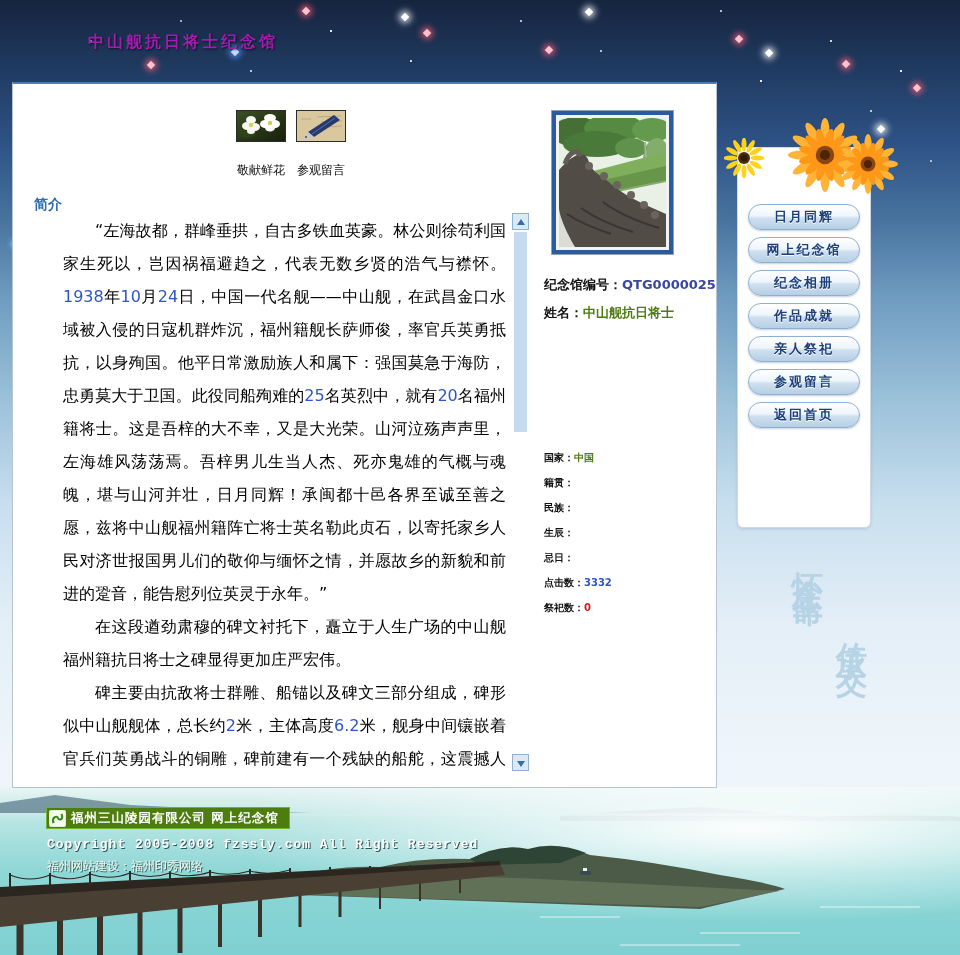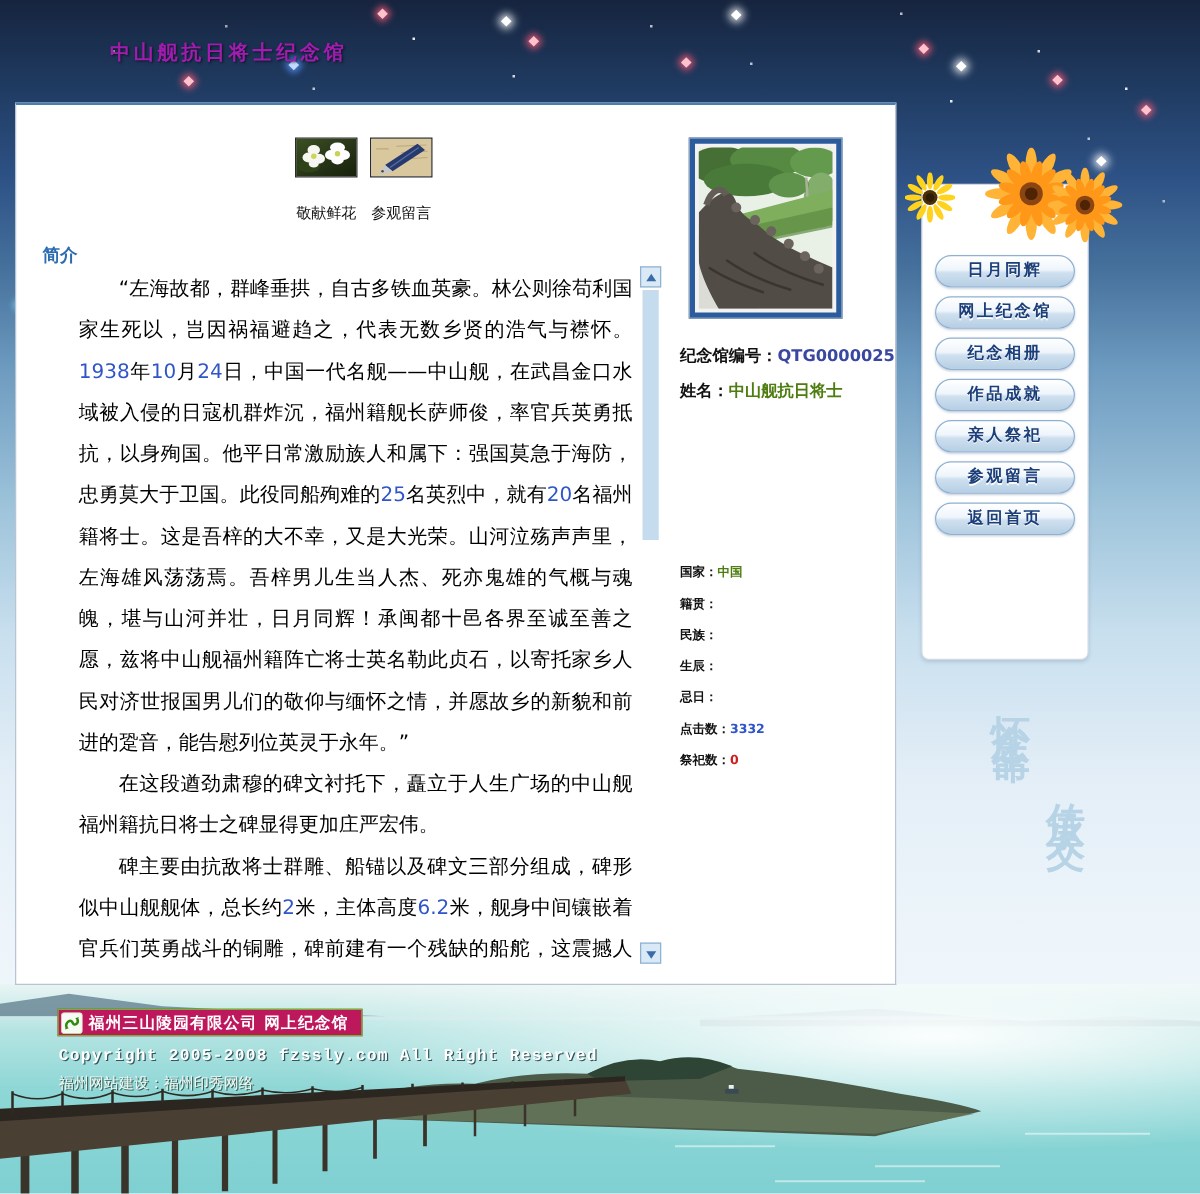--- a/index.html
+++ b/index.html
@@ -87,21 +87,21 @@
 
   
   .calli { position:absolute; writing-mode:vertical-rl; text-orientation:upright;
     font-family:"DejaVu Serif","Liberation Serif",serif; font-size:31px; font-weight:bold;
     color:#b7d3e6; letter-spacing:8px; z-index:2; }
   .calli-left { left:787px; top:547px; }
   .calli-right { left:831px; top:617px; }
 
   
   .footer-photo { position:absolute; left:0; top:787px; width:960px; height:168px; z-index:2; }
-  .company-bar { position:absolute; left:46px; top:807px; height:22px; padding:0 10px 0 2px; background:#be185d;
+  .company-bar { position:absolute; left:46px; top:807px; height:22px; padding:0 10px 0 2px; background:#4d7c0f;
     border:1px solid #6fb52c; display:flex; align-items:center; gap:5px; z-index:7; cursor:pointer; }
   .company-bar .ctext { color:#ffffff; font-size:12.5px; font-weight:bold; letter-spacing:1px; white-space:nowrap; }
   .copyright { position:absolute; left:47px; top:837px; z-index:7; color:#ffffff;
     font-family:"Liberation Mono","DejaVu Sans Mono",monospace; font-size:13px; font-weight:bold;
     letter-spacing:1px; text-shadow:1px 1px 0 #31565e; }
   .builder { position:absolute; left:47px; top:858px; z-index:7; color:#eef6f2; font-size:12px;
     text-shadow:1px 1px 0 #3a5a52; cursor:pointer; }
 </style>
 </head>
 <body>

